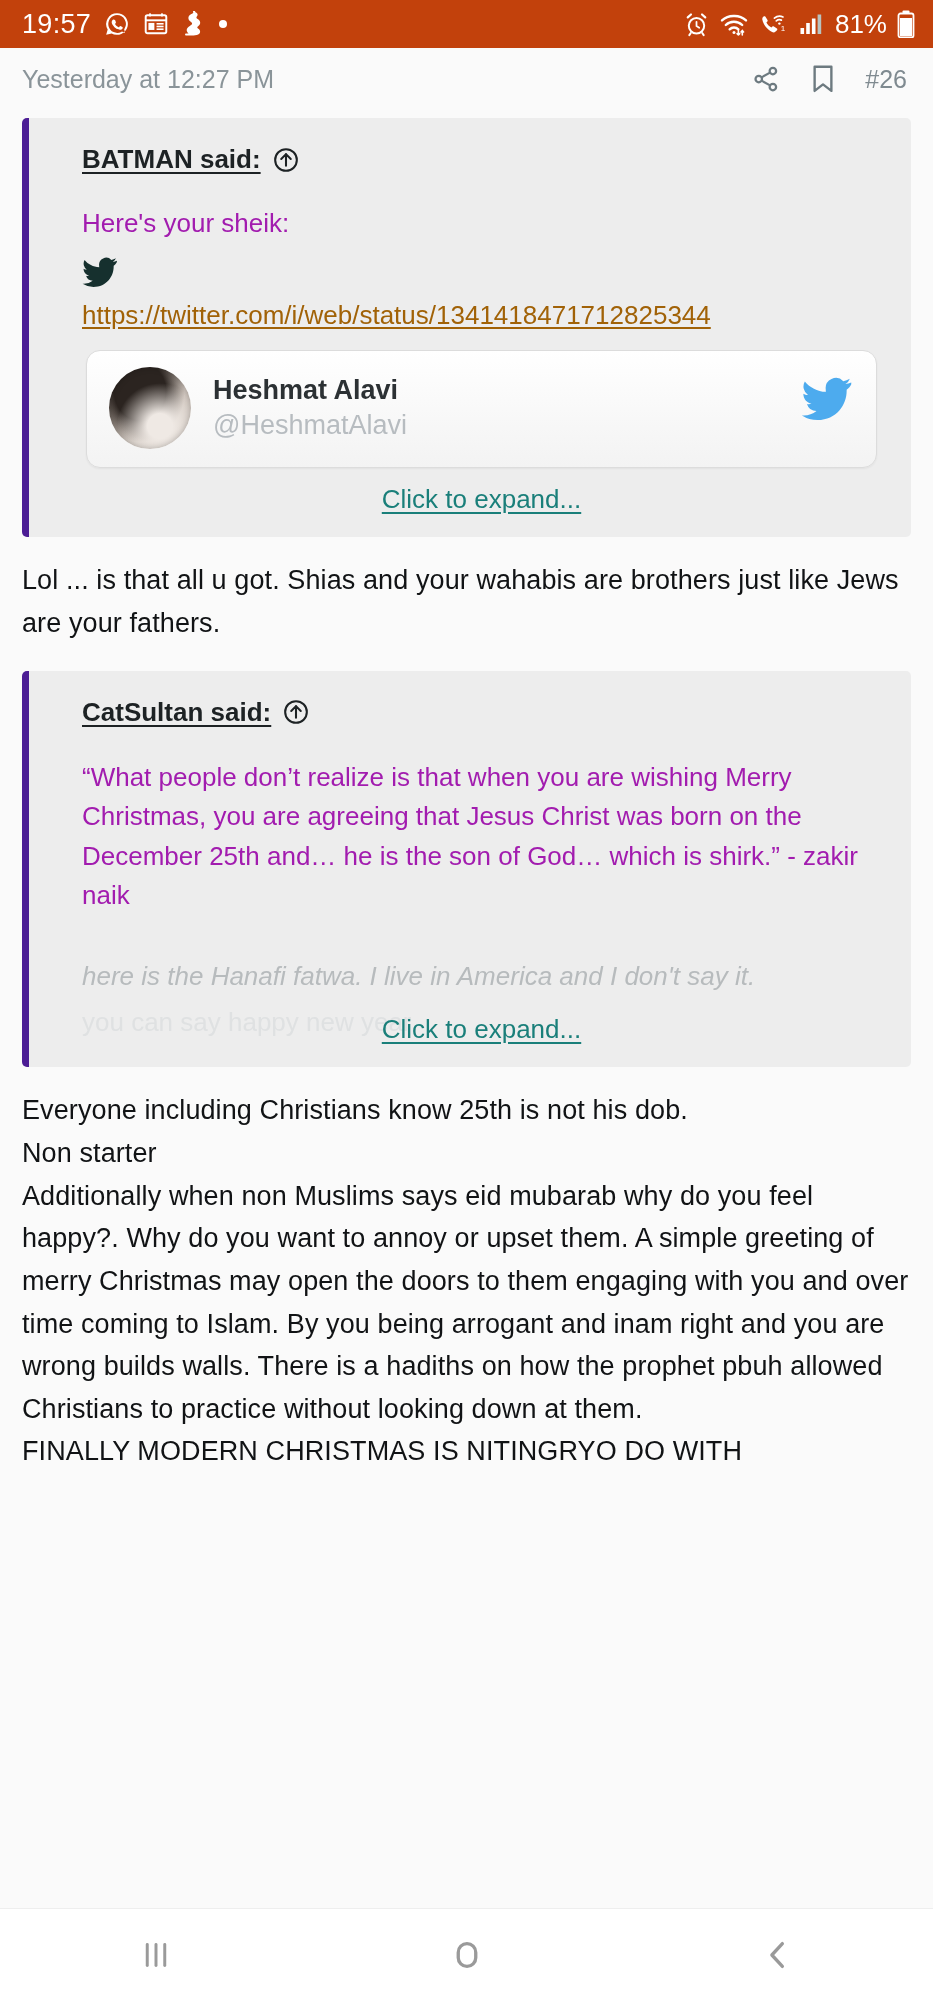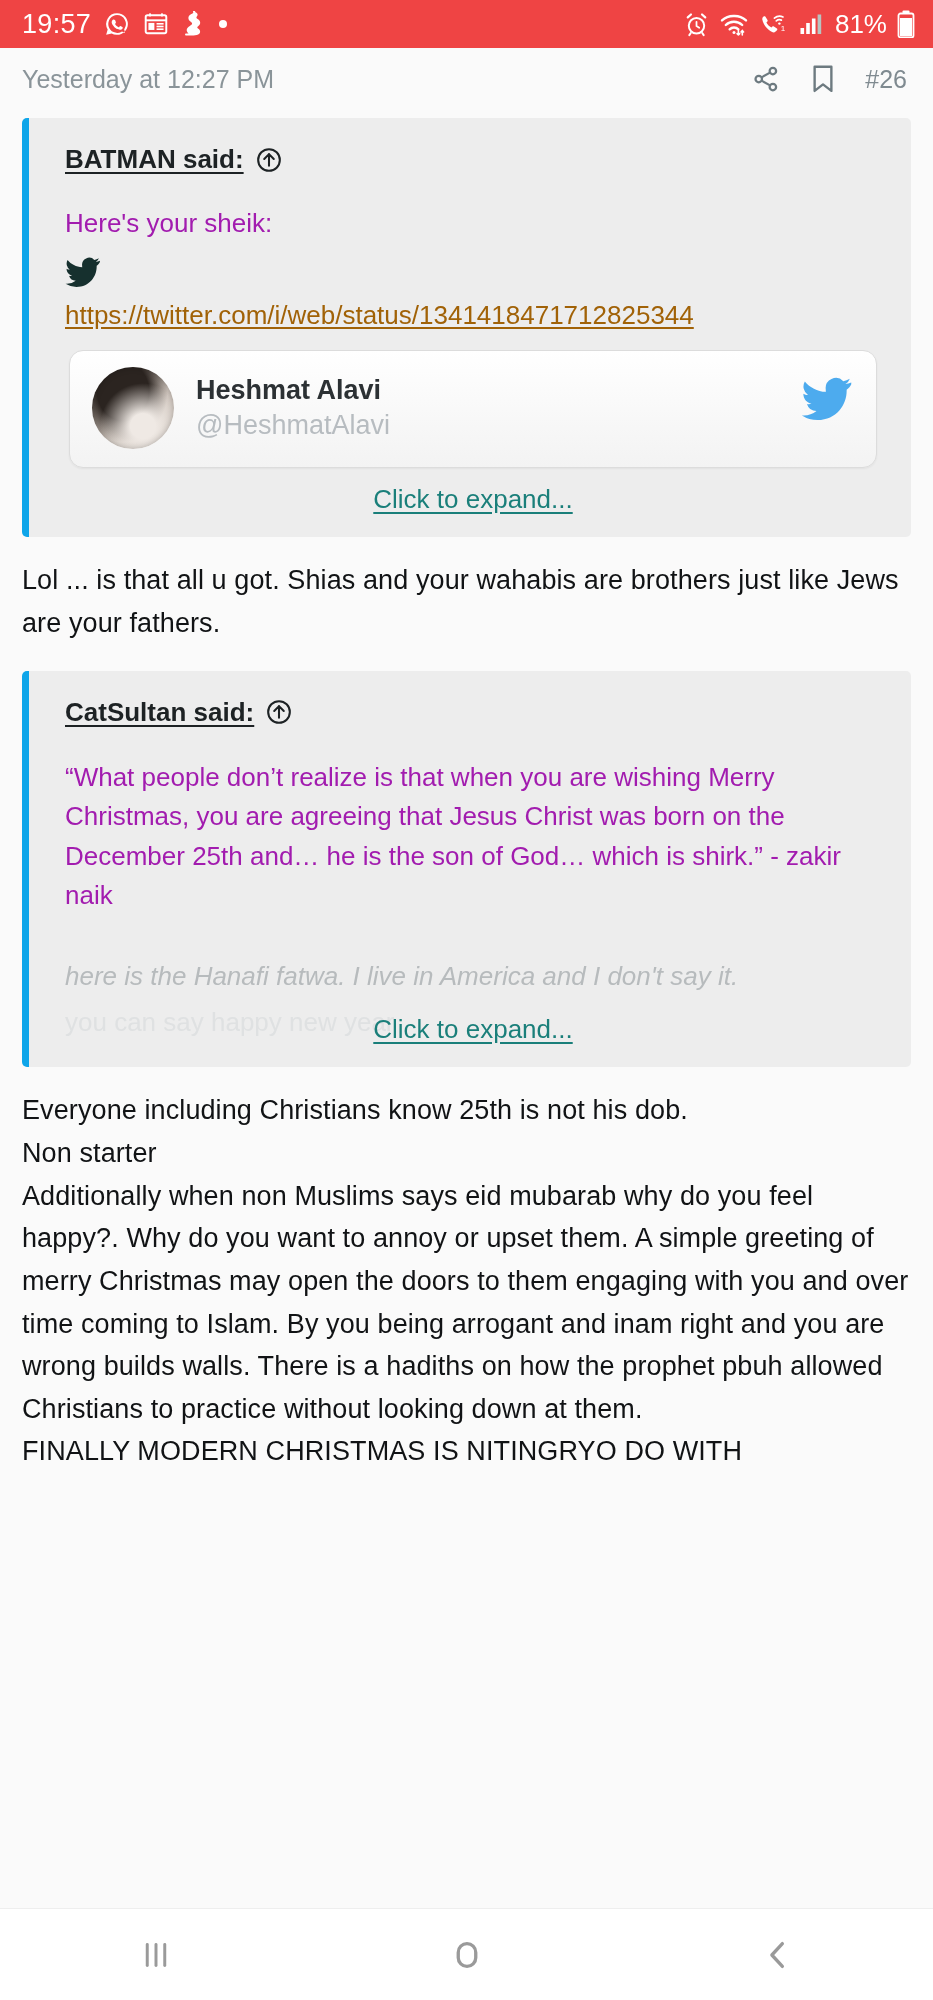--- a/index.html
+++ b/index.html
@@ -6,21 +6,21 @@
   html, body {
     width: 933px; height: 2000px;
     font-family: "Liberation Sans", sans-serif;
     background: #f7f7f7;
     overflow: hidden;
   }
   .screen { position: relative; width: 933px; height: 2000px; background: #fafafa; }
 
   
   .statusbar {
-    height: 48px; background: #ef4444; color: #ffffff;
+    height: 48px; background: #c2410c; color: #ffffff;
     display: flex; align-items: center; justify-content: space-between;
     padding: 0 18px 0 22px;
   }
   .sb-left { display: flex; align-items: center; gap: 13px; }
   .sb-right { display: flex; align-items: center; gap: 10px; }
   .sb-time { font-size: 27px; font-weight: 500; letter-spacing: .3px; line-height: 1; }
   .sb-ic { display: inline-flex; align-items: center; justify-content: center; }
   .sb-ic svg { display: block; }
   .sb-battery-text { font-size: 26px; font-weight: 500; line-height: 1; margin-left: 2px; }
   .sb-dot { width: 8px; height: 8px; border-radius: 50%; background: #ffffff; }
@@ -33,23 +33,23 @@
   .posthead-date { color: #8a9499; font-size: 25px; }
   .posthead-right { display: flex; align-items: center; gap: 28px; }
   .posthead-right svg { display: block; }
   .posthead-num { color: #7f8a90; font-size: 25px; }
 
   
   .content { padding: 0 22px; }
 
   .quote {
     background: #ededed;
-    border-left: 7px solid #0ea5e9;
+    border-left: 7px solid #4c1d95;
     border-radius: 5px;
-    padding: 26px 30px 22px 36px;
+    padding: 26px 30px 22px 53px;
     margin: 8px 0 0 0;
     position: relative;
   }
   .quote-head {
     font-size: 26px; font-weight: bold; color: #1d2224;
     display: flex; align-items: center; gap: 12px; margin-bottom: 30px;
   }
   .quote-head .qh-name { text-decoration: underline; text-underline-offset: 4px; }
   .quote-head svg { display: block; }
 

